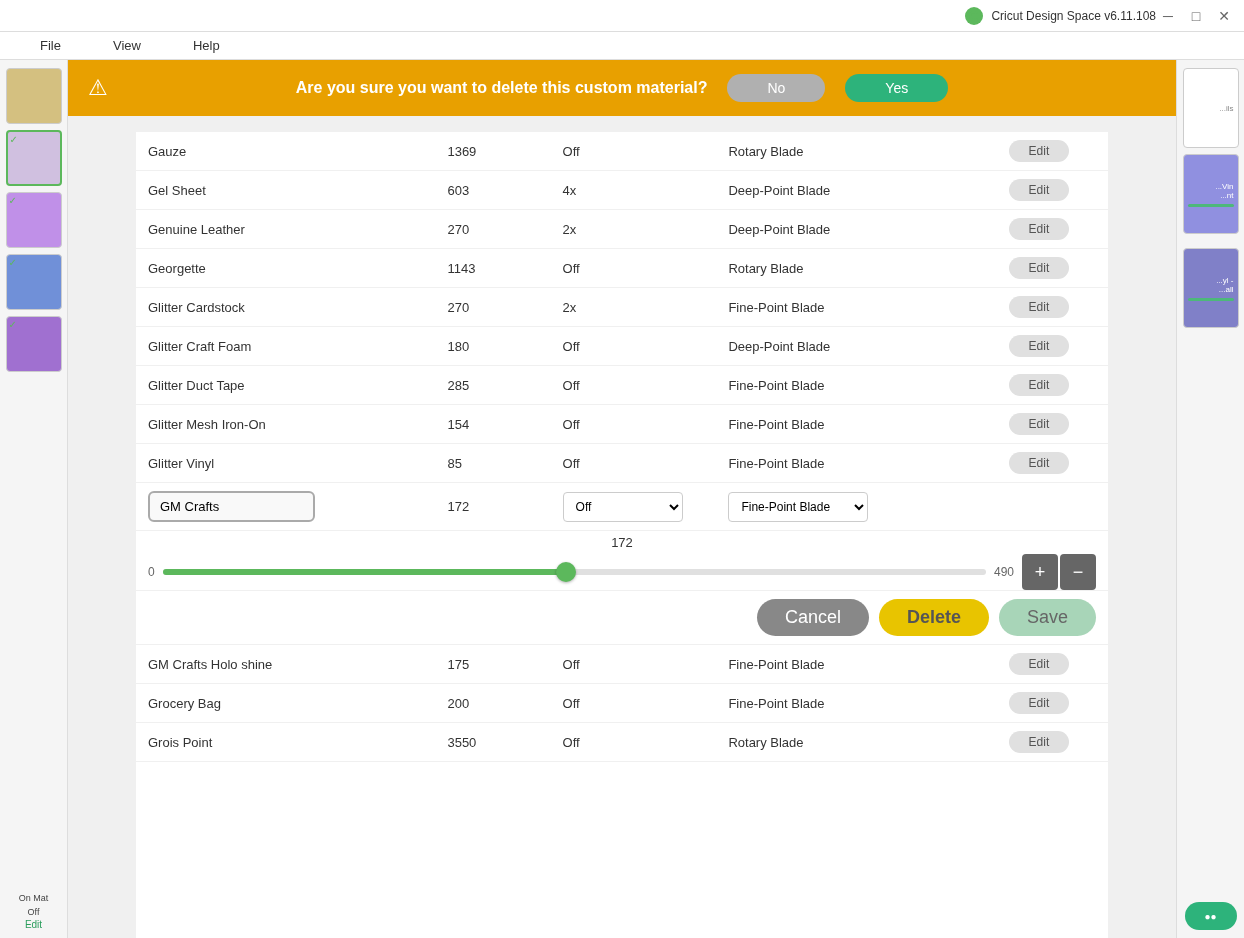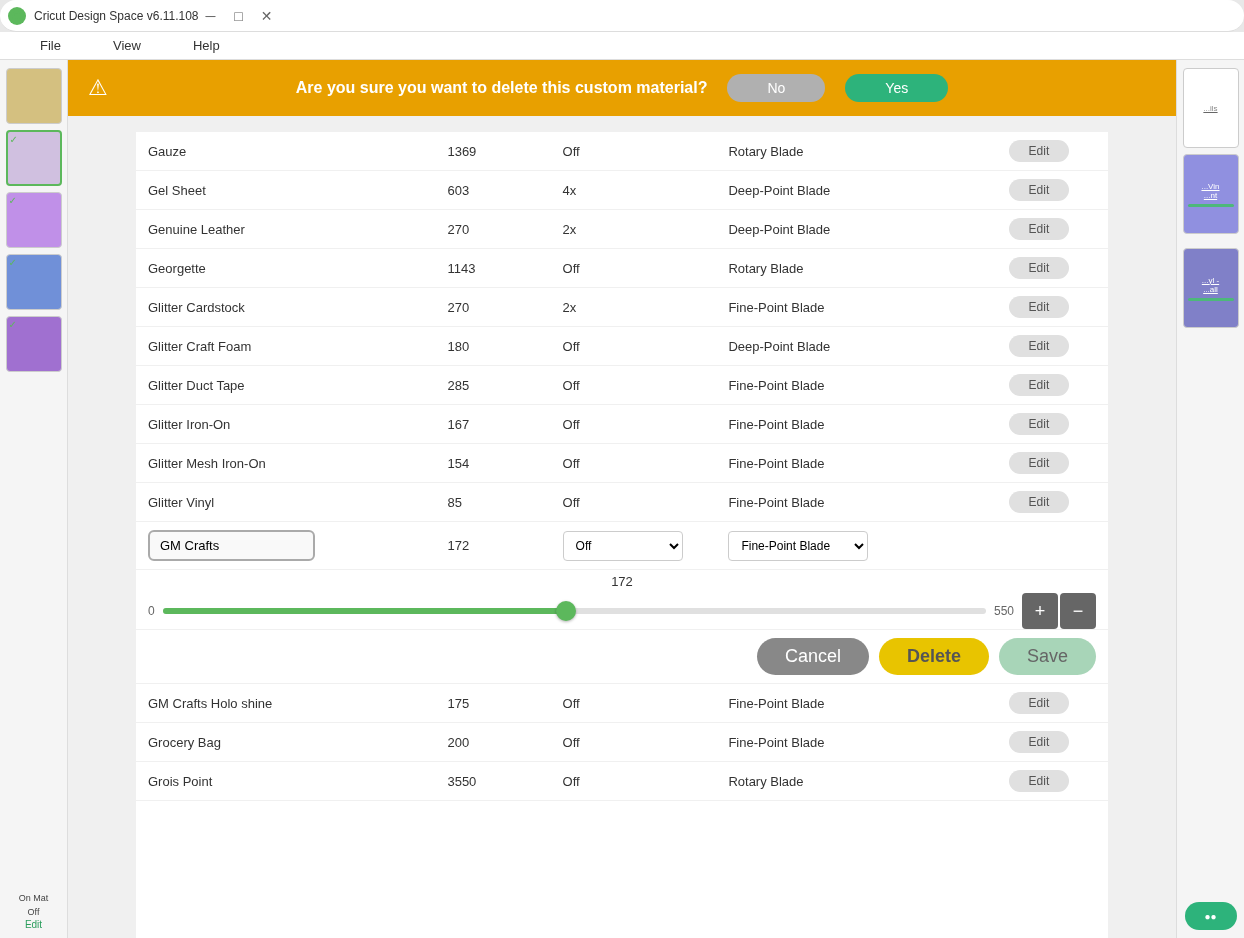--- a/index.html
+++ b/index.html
@@ -10,28 +10,27 @@
       width: 1244px;
       height: 938px;
       overflow: hidden;
       position: relative;
     }
 
     
     .title-bar {
       display: flex;
       align-items: center;
-      justify-content: flex-start;
+      justify-content: flex-end;
       background: #ffffff;
       height: 32px;
       padding: 0 8px;
       border-bottom: 1px solid #ddd;
       position: relative;
       z-index: 10;
-      border-radius: 16px;
     }
     .title-bar-left {
       display: flex;
       align-items: center;
       gap: 8px;
     }
     .title-bar-logo {
       width: 18px;
       height: 18px;
       background: #5cb85c;
@@ -118,27 +117,26 @@
       overflow: hidden;
     }
     .right-thumb {
       width: 56px;
       min-height: 80px;
       background: #fff;
       border: 1px solid #ccc;
       border-radius: 4px;
       display: flex;
       flex-direction: column;
-      align-items: center;
+      align-items: flex-end;
       justify-content: center;
       font-size: 9px;
       color: #666;
       padding: 4px;
       text-align: center;
-      text-decoration: underline;
     }
 
     
     .center-content {
       flex: 1;
       position: relative;
       background: #f0f0f0;
       overflow: hidden;
     }
 
@@ -476,29 +474,20 @@
     <td class="col-pressure">180</td>
     <td class="col-multi">Off</td>
     <td class="col-blade">Deep-Point Blade</td>
     <td class="col-action">
       <button class="edit-btn">Edit</button>
     </td>
   </tr>
               <tr>
     <td class="col-name">Glitter Duct Tape</td>
     <td class="col-pressure">285</td>
-    <td class="col-multi">Off</td>
-    <td class="col-blade">Fine-Point Blade</td>
-    <td class="col-action">
-      <button class="edit-btn">Edit</button>
-    </td>
-  </tr>
-              <tr>
-    <td class="col-name">Glitter Iron-On</td>
-    <td class="col-pressure">167</td>
     <td class="col-multi">Off</td>
     <td class="col-blade">Fine-Point Blade</td>
     <td class="col-action">
       <button class="edit-btn">Edit</button>
     </td>
   </tr>
               <tr>
     <td class="col-name">Glitter Mesh Iron-On</td>
     <td class="col-pressure">154</td>
     <td class="col-multi">Off</td>
@@ -539,21 +528,21 @@
   <td colspan="5" style="padding:0;">
     <div style="padding:4px 12px 0 12px; display:flex; flex-direction:column; align-items:center;">
       <span class="slider-value-label">172</span>
       <div style="display:flex; align-items:center; width:100%; gap:8px; margin-top:4px;">
         <span class="slider-min">0</span>
         <div class="slider-track-wrap">
           <div class="slider-track-bg"></div>
           <div class="slider-track-fill" style="width:49%"></div>
           <div class="slider-thumb" style="left:calc(49% - 10px)"></div>
         </div>
-        <span class="slider-max">550</span>
+        <span class="slider-max">490</span>
         <div class="pm-buttons">
           <button class="pm-btn">+</button>
           <button class="pm-btn">−</button>
         </div>
       </div>
     </div>
   </td>
 </tr>
               <tr>
   <td colspan="5" style="padding:0;">

